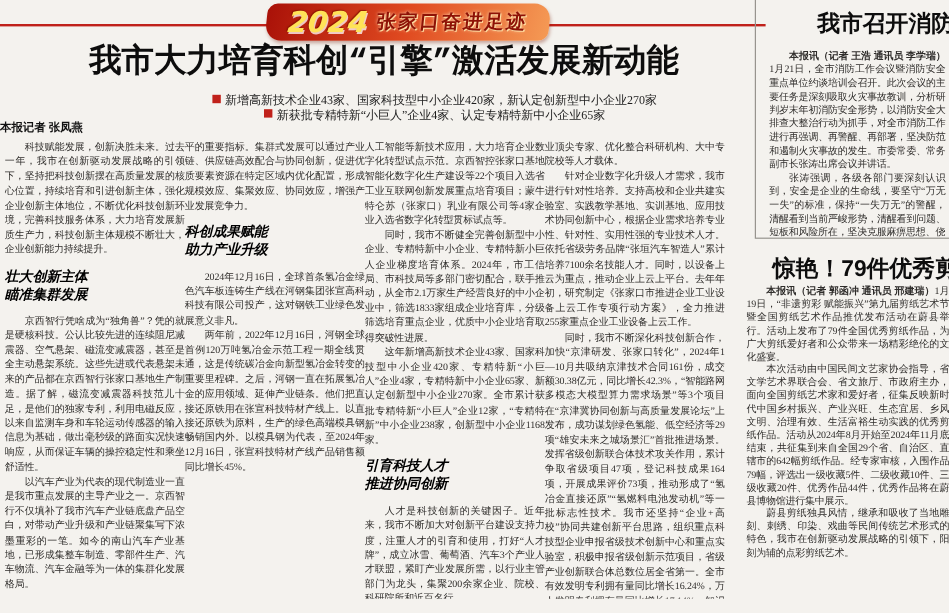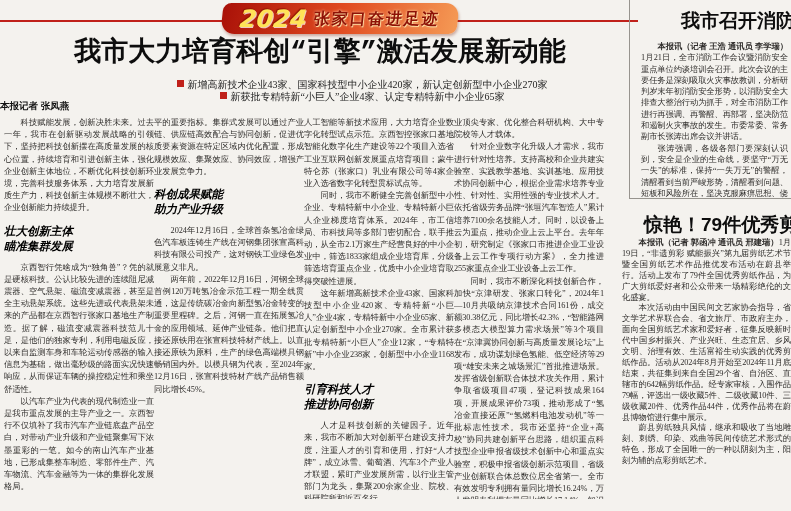--- a/index.html
+++ b/index.html
@@ -108,15 +108,15 @@
       <p class="body-p small"><b>本报讯（记者 王浩 通讯员 李学瑞）</b>1月21日，全市消防工作会议暨消防安全重点单位约谈培训会召开。此次会议的主要任务是深刻吸取火灾事故教训，分析研判岁末年初消防安全形势，以消防安全大排查大整治行动为抓手，对全市消防工作进行再强调、再警醒、再部署，坚决防范和遏制火灾事故的发生。市委常委、常务副市长张涛出席会议并讲话。</p>
       <p class="body-p small">张涛强调，各级各部门要深刻认识到，安全是企业的生命线，要坚守“万无一失”的标准，保持“一失万无”的警醒，清醒看到当前严峻形势，清醒看到问题、短板和风险所在，坚决克服麻痹思想、侥</p>
     </div>
 </div>
 
 <div class="abs papercut">
   <div class="article-title papercut-title">惊艳！79件优秀剪纸</div>
   <div class="papercut-body" id="papercut-body">
       <p class="body-p small"><b>本报讯（记者 郭函冲 通讯员 邢建瑞）</b>1月19日，“非遗剪彩 赋能振兴”第九届剪纸艺术节暨全国剪纸艺术作品推优发布活动在蔚县举行。活动上发布了79件全国优秀剪纸作品，为广大剪纸爱好者和公众带来一场精彩绝伦的文化盛宴。</p>
       <p class="body-p small">本次活动由中国民间文艺家协会指导，省文学艺术界联合会、省文旅厅、市政府主办，面向全国剪纸艺术家和爱好者，征集反映新时代中国乡村振兴、产业兴旺、生态宜居、乡风文明、治理有效、生活富裕生动实践的优秀剪纸作品。活动从2024年8月开始至2024年11月底结束，共征集到来自全国29个省、自治区、直辖市的642幅剪纸作品。经专家审核，入围作品79幅，评选出一级收藏5件、二级收藏10件、三级收藏20件、优秀作品44件，优秀作品将在蔚县博物馆进行集中展示。</p>
-      <p class="body-p small">蔚县剪纸独具风情，继承和吸收了当地雕刻、刺绣、印染、戏曲等民间传统艺术形式的特色，形成了全国唯一的一种以阴刻为主，阳刻为辅的点彩剪纸艺术。</p>
+      <p class="body-p small">蔚县剪纸独具风情，继承和吸收了当地雕刻、刺绣、印染、戏曲等民间传统艺术形式的特色，我市在创新驱动发展战略的引领下，阳刻为辅的点彩剪纸艺术。</p>
     </div>
 </div>
 
 </body></html>

